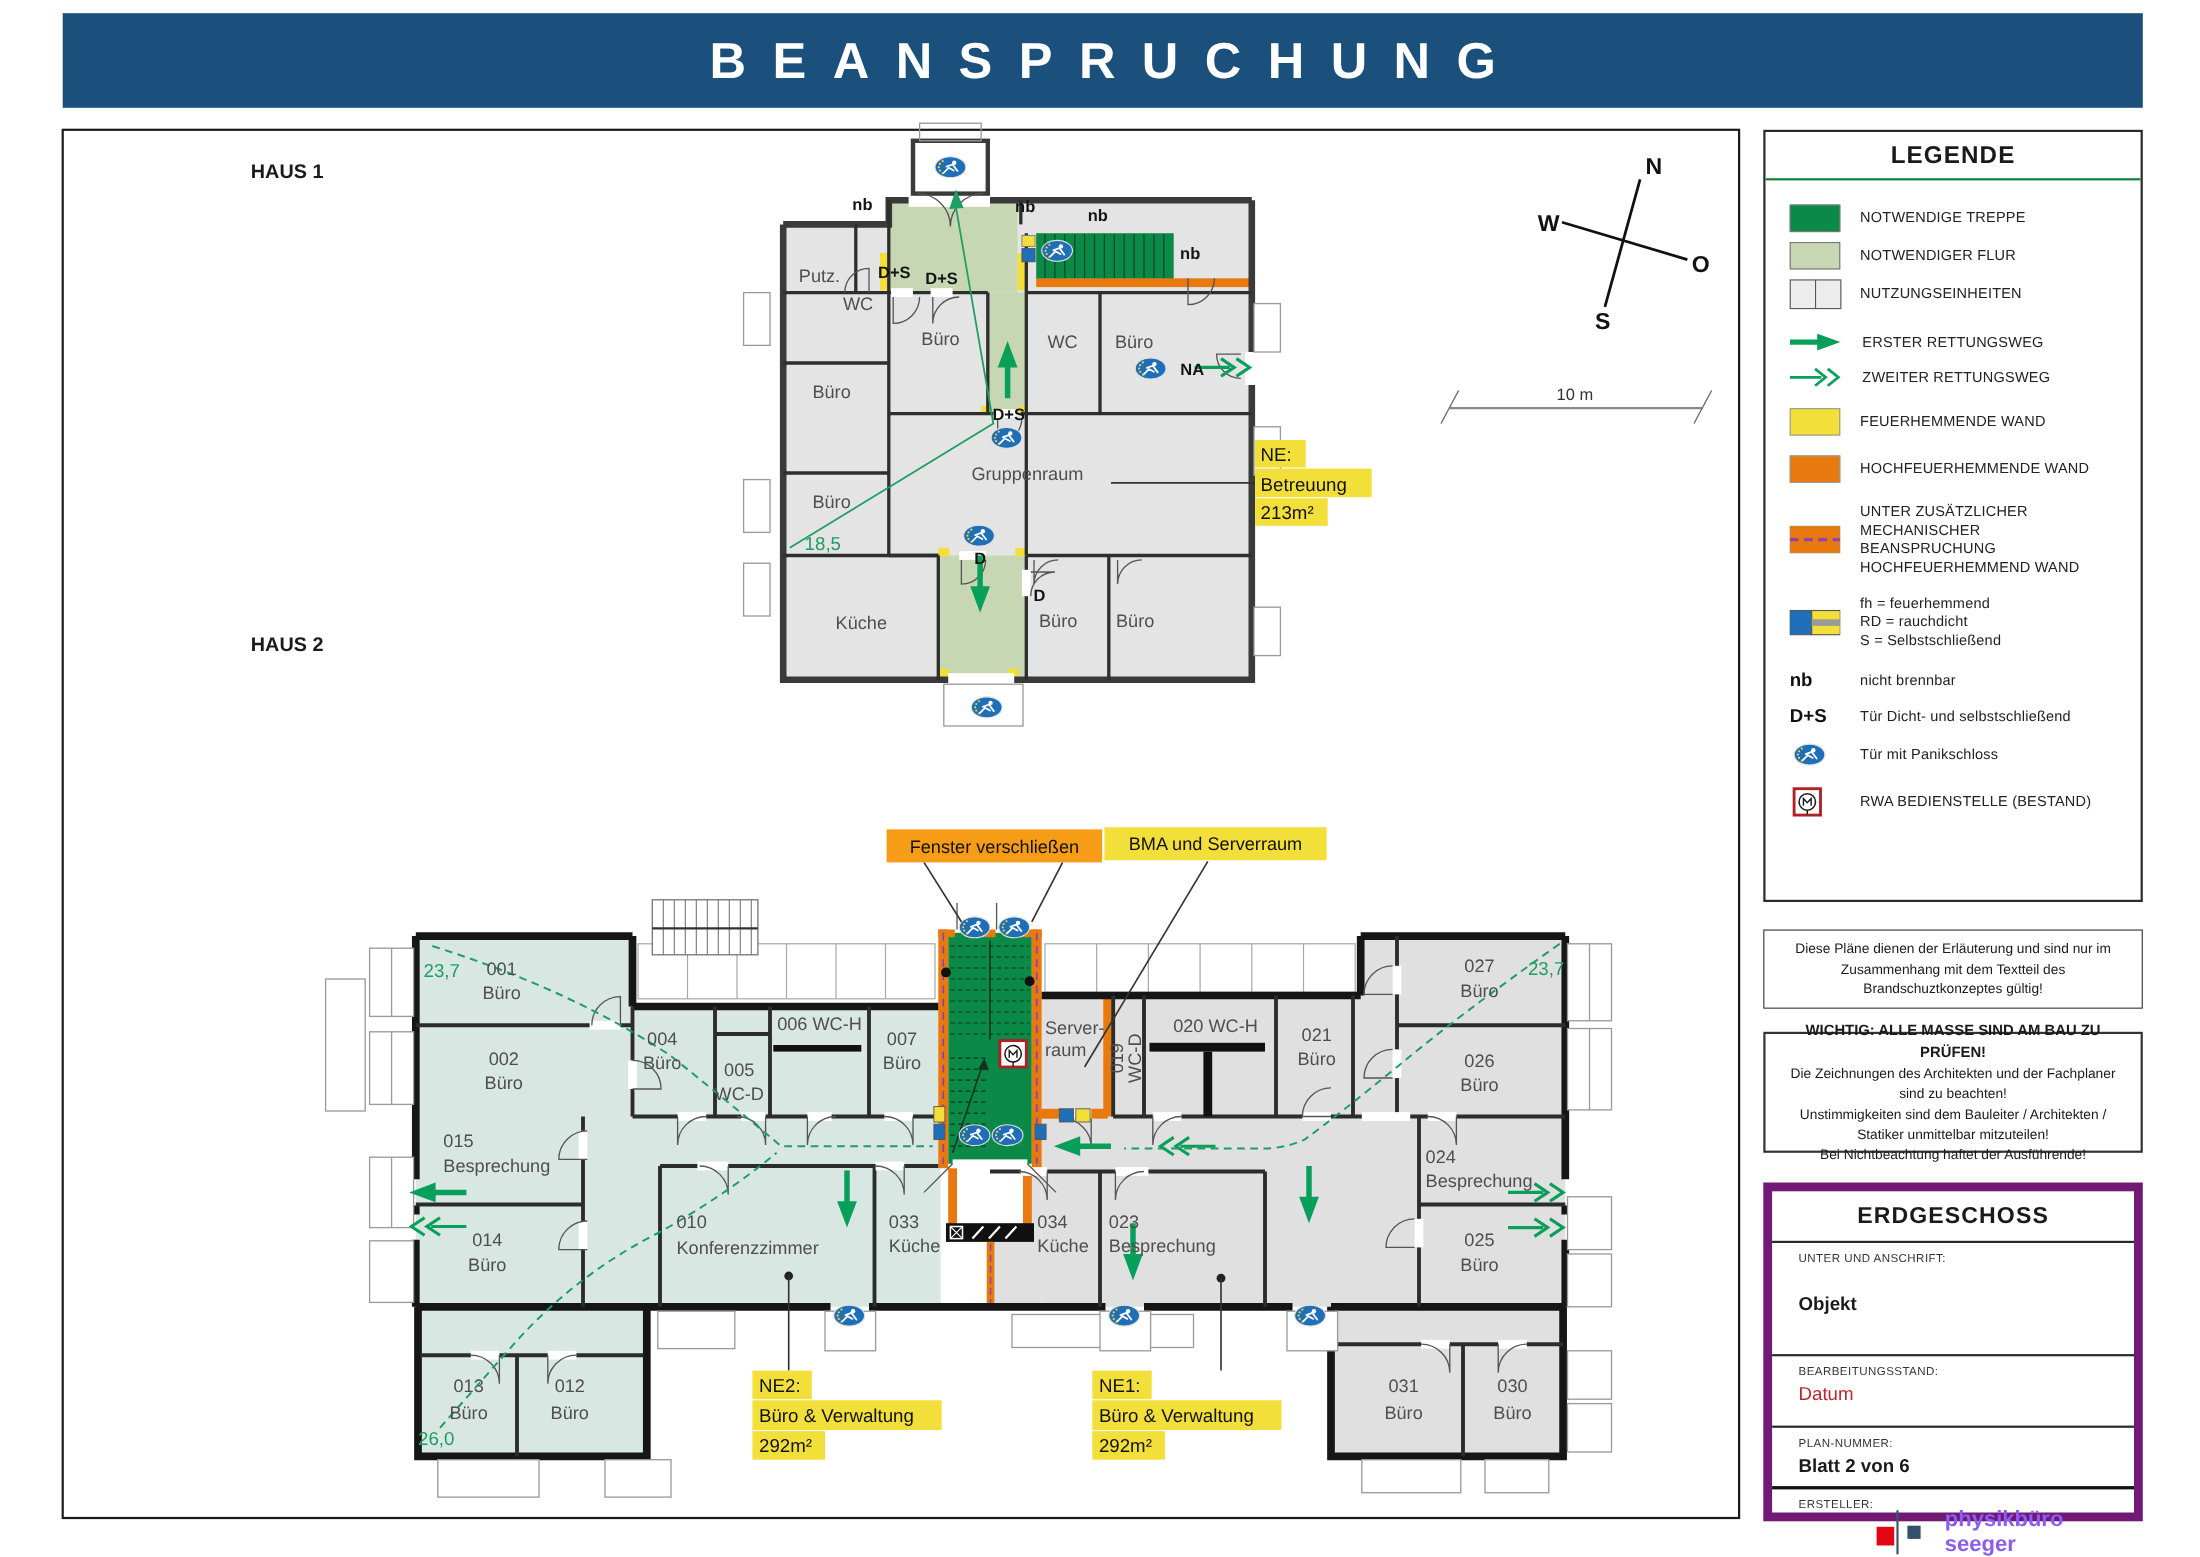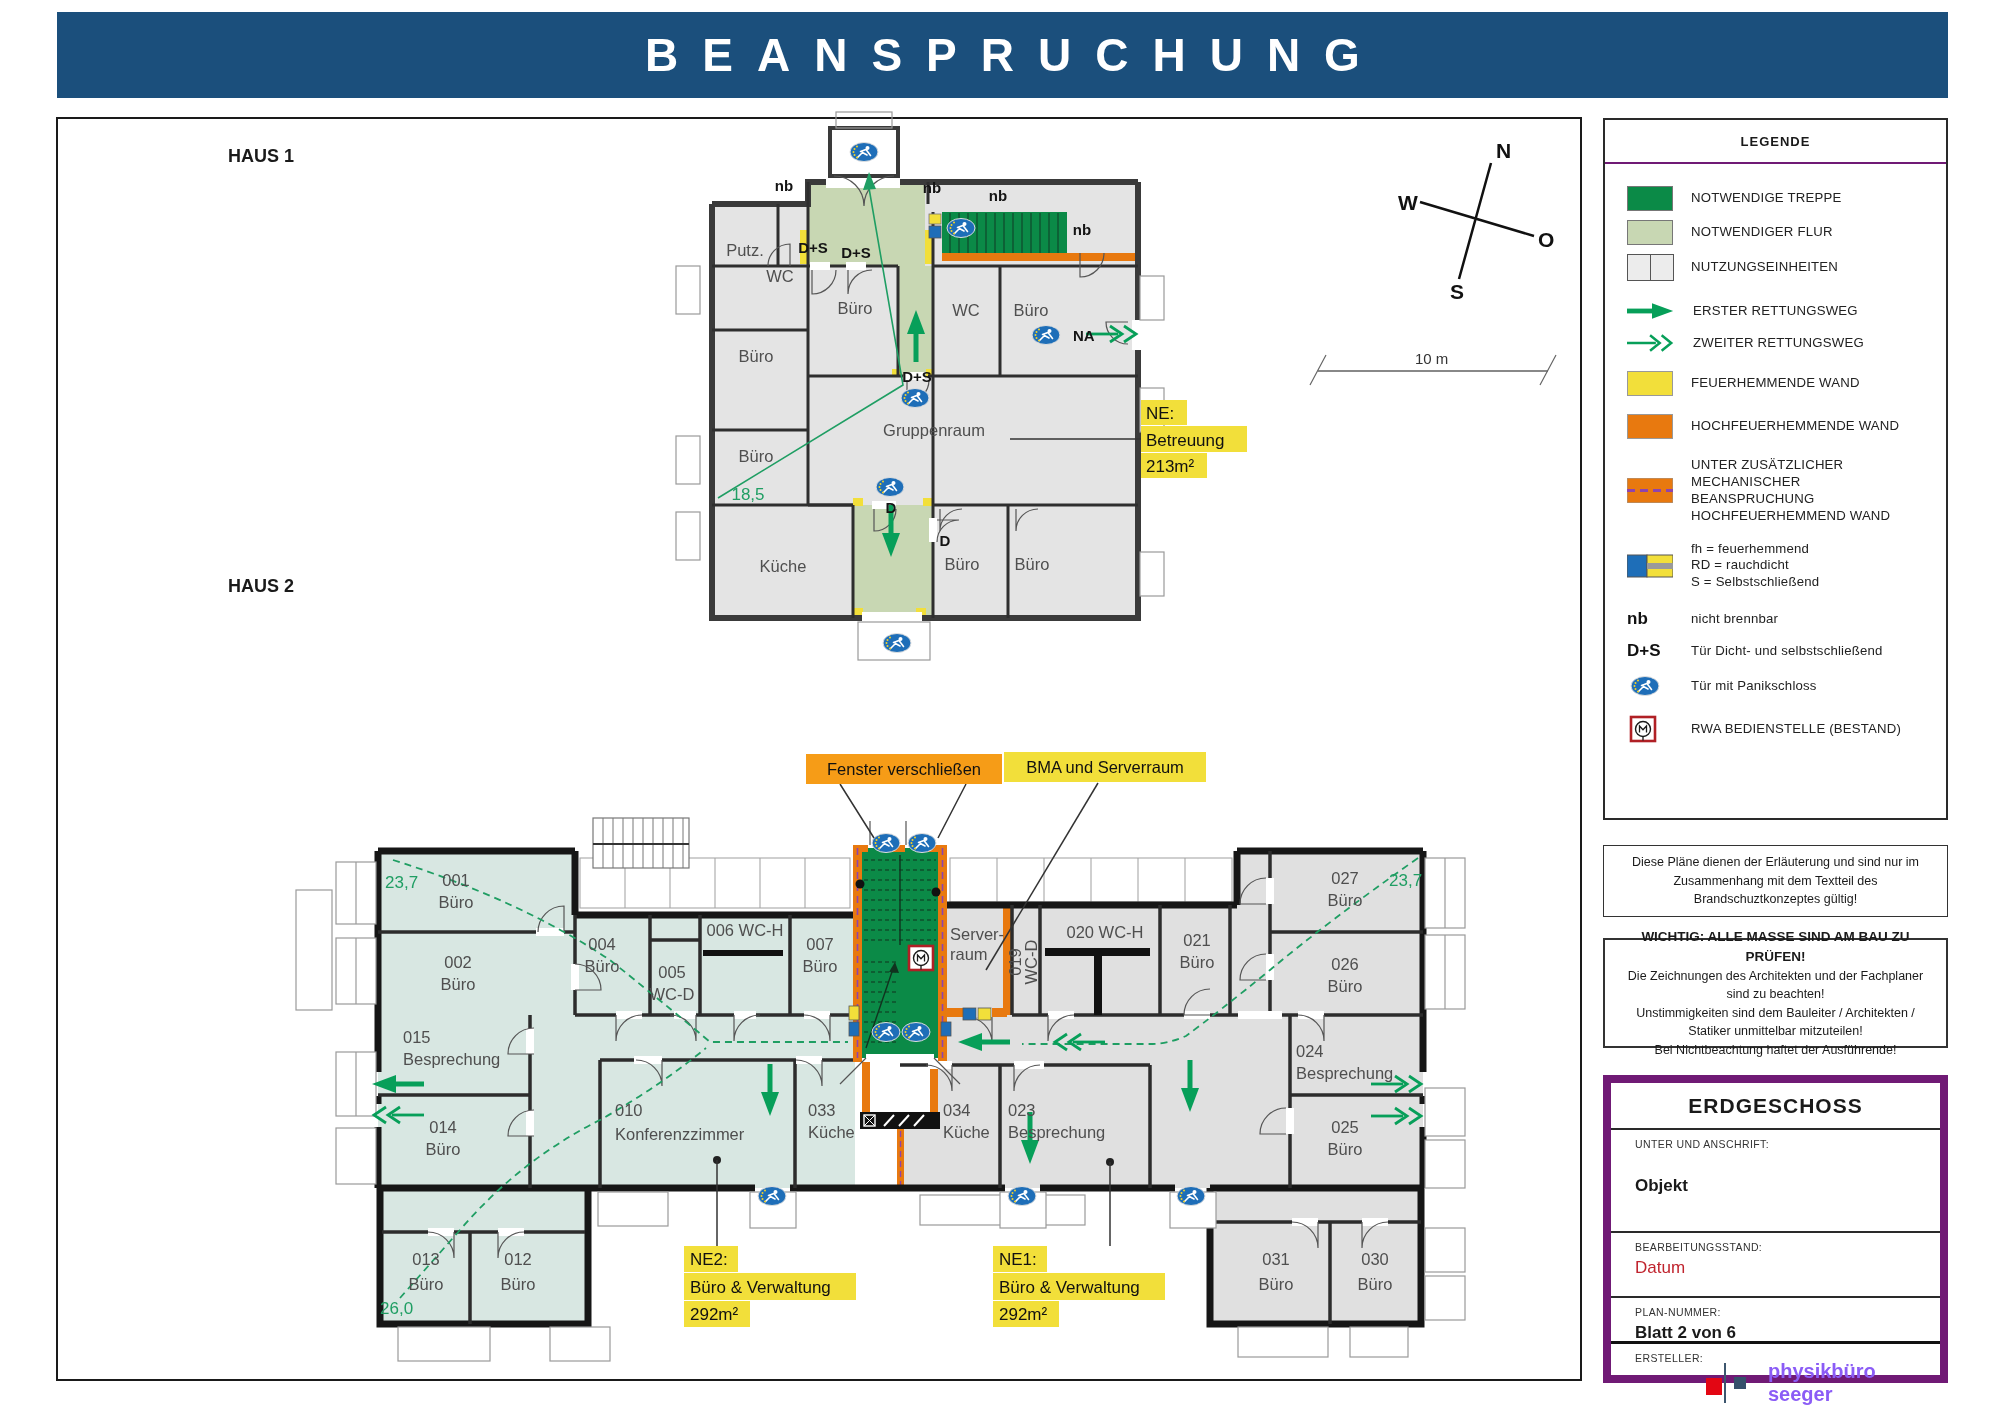--- a/index.html
+++ b/index.html
@@ -10,43 +10,43 @@
   svg.plan{position:absolute;left:0;top:0;}
   .rm{fill:#4f4f4f;font-size:16.5px;}
   .ann{fill:#141414;font-size:15px;font-weight:bold;}
   .dimtxt{fill:#1f9e63;font-size:17px;}
   .netxt{fill:#111;font-size:17px;}
   .callouttxt{fill:#111;font-size:16.5px;}
   .haustxt{fill:#1a1a1a;font-size:18px;font-weight:bold;}
   .comptxt{fill:#111;font-size:21px;font-weight:bold;}
   .box{position:absolute;left:1603px;width:345px;background:#fff;border:2px solid #2a2a2a;box-sizing:border-box;}
   .legend{top:118px;height:702px;}
-  .legend-title{height:42px;border-bottom:2px solid #701a75;display:flex;align-items:center;justify-content:center;
-    font-size:13px;font-weight:bold;letter-spacing:1px;}
+  .legend-title{height:42px;border-bottom:2px solid #15803d;display:flex;align-items:center;justify-content:center;
+    font-size:22px;font-weight:bold;letter-spacing:1px;}
   .legend-body{padding:16px 14px 0 22px;}
   .lrow{display:flex;align-items:center;gap:16px;}
   .lrow .sw{flex:0 0 48px;display:flex;align-items:center;}
   .llab{font-size:13.2px;color:#222;letter-spacing:0.2px;line-height:1.28;}
   .keytxt{font-size:17px;font-weight:bold;color:#111;}
   .swrect{width:46px;height:25px;border:1px solid #777;box-sizing:border-box;}
   .note{top:845px;height:72px;border:1.5px solid #333;display:flex;align-items:center;justify-content:center;
     text-align:center;font-size:12.5px;line-height:1.5;padding:4px 14px;}
   .note2{top:938px;height:110px;border:2px solid #333;display:flex;flex-direction:column;align-items:center;justify-content:center;
     text-align:center;font-size:12.5px;line-height:1.48;padding:4px 10px;}
   .note2 .n2t{font-weight:bold;font-size:13.5px;}
   .tblock{top:1075px;height:308px;border:8px solid #701a75;}
   .tb-title{height:45px;border-bottom:2px solid #2a2a2a;display:flex;align-items:center;justify-content:center;
     font-size:21px;font-weight:bold;letter-spacing:1px;}
   .tb-row{padding:8px 0 0 24px;box-sizing:border-box;}
   .tb-lab{font-size:10.5px;color:#333;letter-spacing:0.4px;}
   .tb-name{height:103px;border-bottom:2px solid #2a2a2a;}
   .tb-val{font-size:17px;font-weight:bold;margin-top:26px;}
   .tb-status{height:65px;border-bottom:2px solid #2a2a2a;}
   .tb-red{font-size:17px;color:#c0242e;margin-top:5px;}
-  .tb-plan{height:46px;border-bottom:3px solid #111;}
+  .tb-plan{height:56px;border-bottom:3px solid #111;}
   .tb-bold{font-size:17px;font-weight:bold;margin-top:5px;}
   .tb-creator{height:46px;position:relative;}
   .brand{position:absolute;left:95px;top:16px;display:flex;align-items:center;}
   .brand .rsq{width:17px;height:17px;background:#e30613;margin-top:6px;}
   .brand .vline{width:2px;height:40px;background:#3d566e;margin-left:2px;}
   .brand .bsq{width:12px;height:12px;background:#35506b;margin-left:8px;}
   .brand .btxt{margin-left:22px;font-size:20px;font-weight:bold;color:#8b5cf6;}
 </style>
 </head>
 <body>

